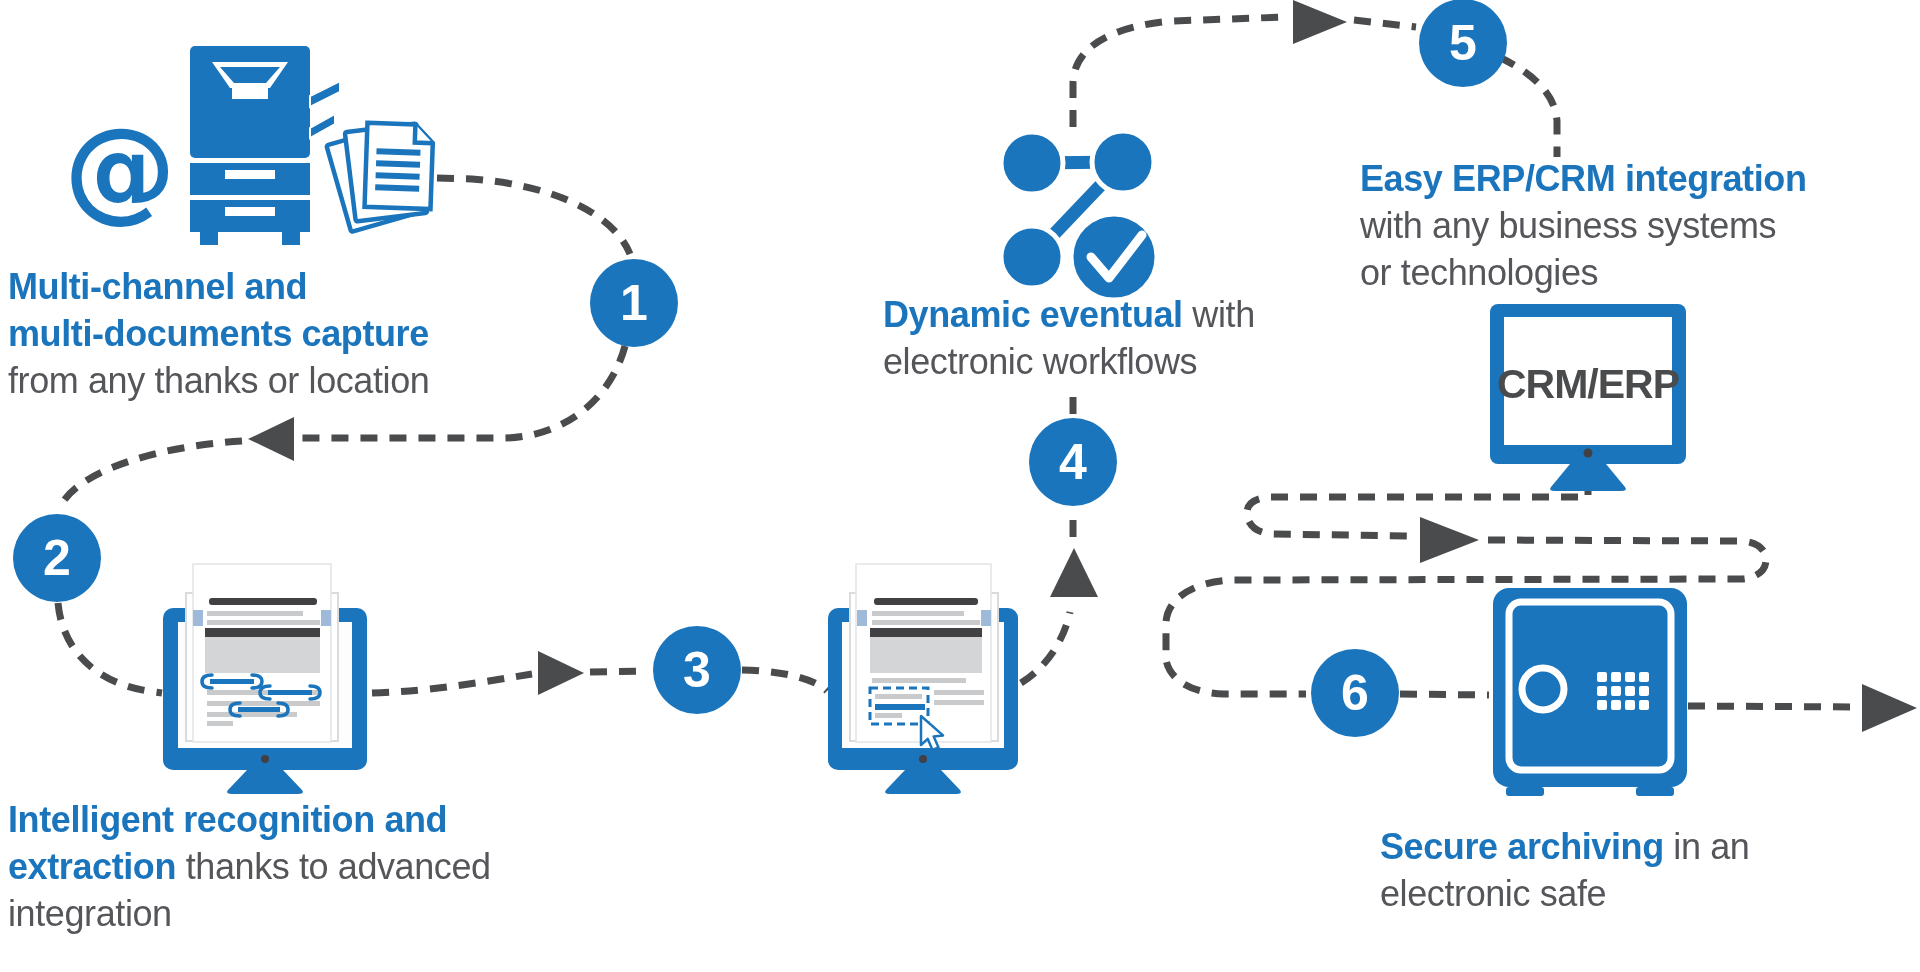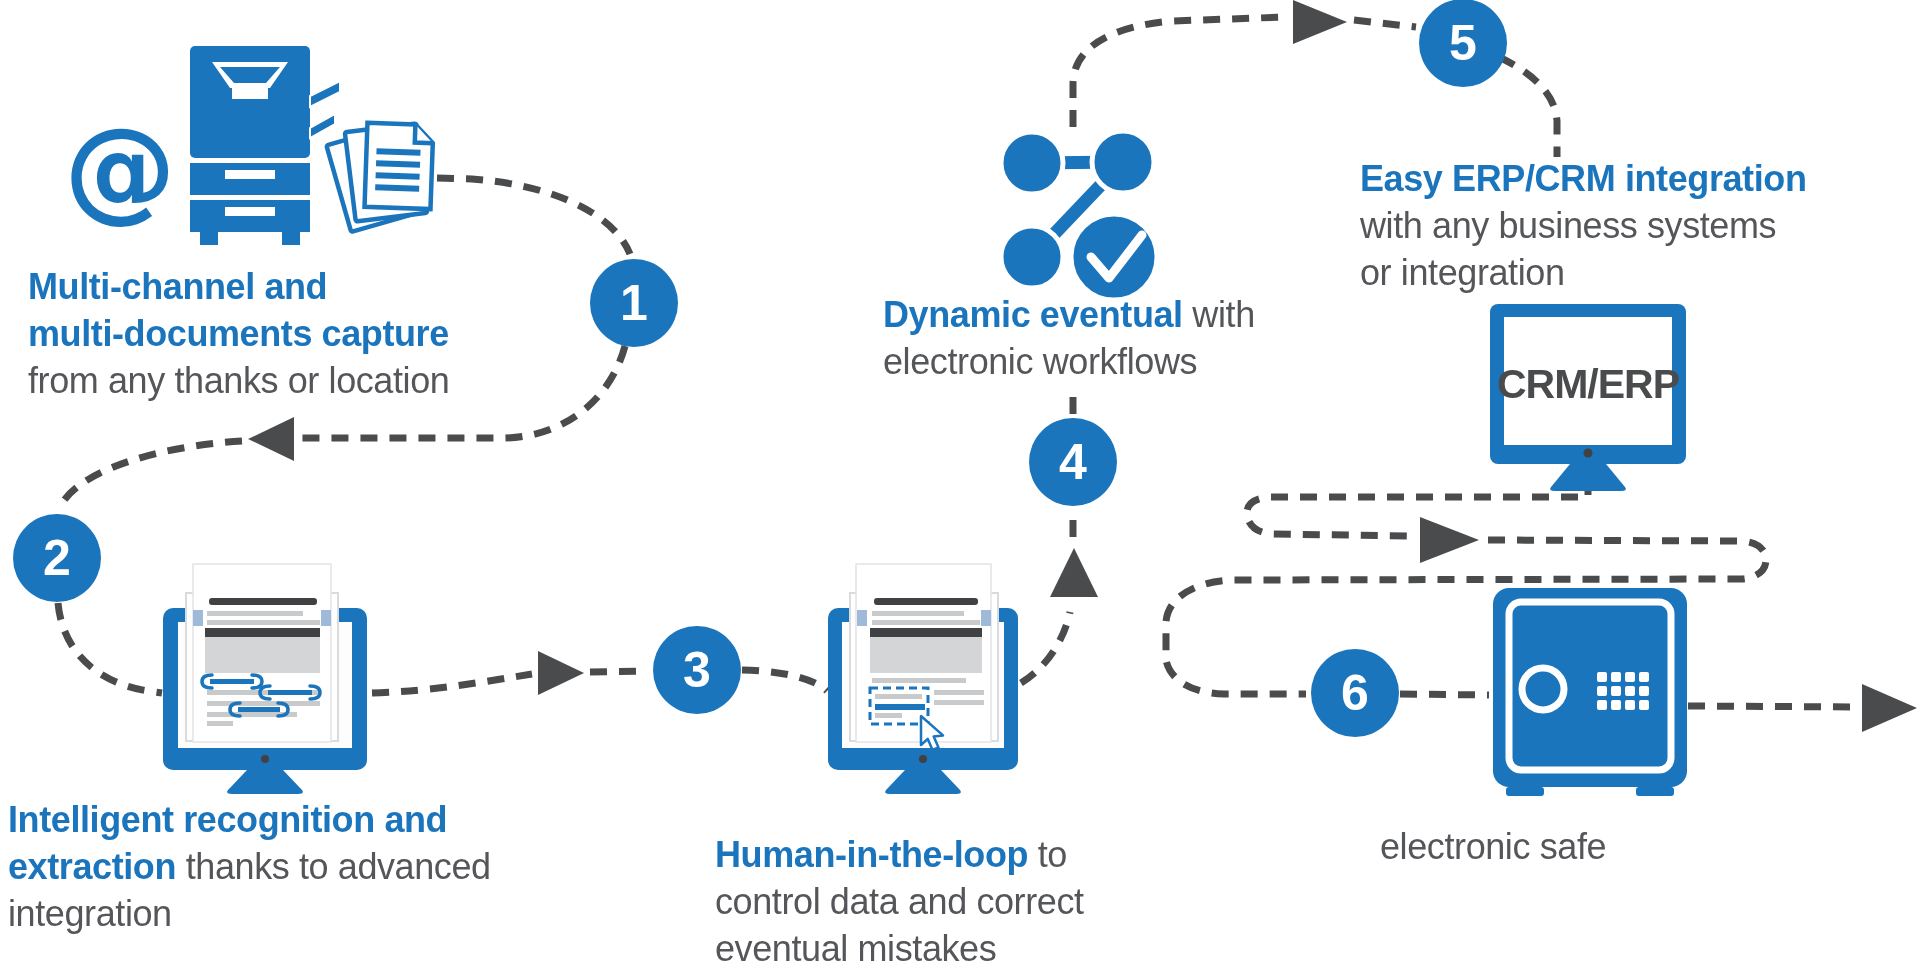--- a/index.html
+++ b/index.html
@@ -196,46 +196,42 @@
 <div class="badge" style="left:1029px;top:418px">
       <span>4</span>
     </div>
 <div class="badge" style="left:1419px;top:-1px">
       <span>5</span>
     </div>
 <div class="badge" style="left:1311px;top:649px">
       <span>6</span>
     </div>
 
-<div class="caption" style="left:28px;top:263px">
+<div class="caption" style="left:8px;top:263px">
   <div><span class="b">Multi-channel and</span></div>
   <div><span class="b">multi-documents capture</span></div>
   <div><span>from any thanks or location</span></div>
 </div>
 
 <div class="caption" style="left:8px;top:796px">
   <div><span class="b">Intelligent recognition and</span></div>
   <div><span class="b">extraction</span><span> thanks to advanced</span></div>
   <div><span>integration</span></div>
 </div>
 
-<div class="caption" style="left:715px;top:831px">
-  <div><span class="b">Human-in-the-loop</span><span> to</span></div>
-  <div><span>control data and correct</span></div>
-  <div><span>eventual mistakes</span></div>
-</div>
 
 <div class="caption" style="left:883px;top:291px">
   <div><span class="b">Dynamic eventual</span><span> with</span></div>
   <div><span>electronic workflows</span></div>
 </div>
 
 <div class="caption" style="left:1360px;top:155px">
   <div><span class="b">Easy ERP/CRM integration</span></div>
   <div><span>with any business systems</span></div>
-  <div><span>or integration</span></div>
+  <div><span>or technologies</span></div>
 </div>
 
 <div class="caption" style="left:1380px;top:823px">
+  <div><span class="b">Secure archiving</span><span> in an</span></div>
   <div><span>electronic safe</span></div>
 </div>
 
 </div>
 
 </body></html>

